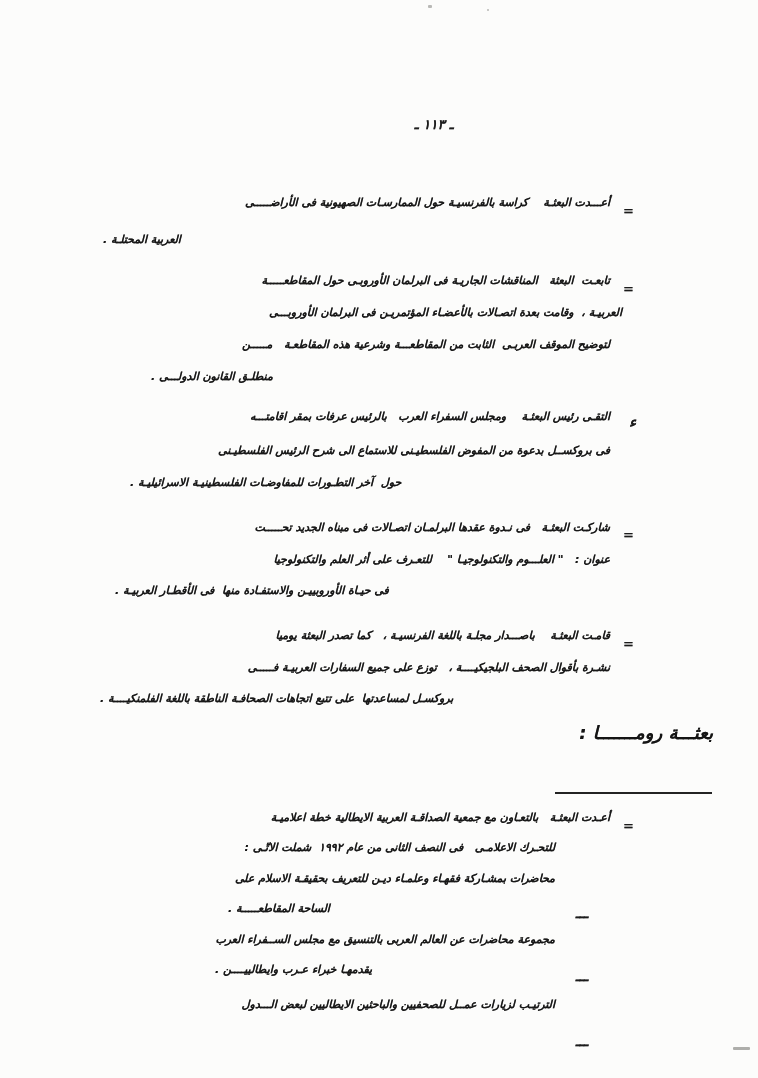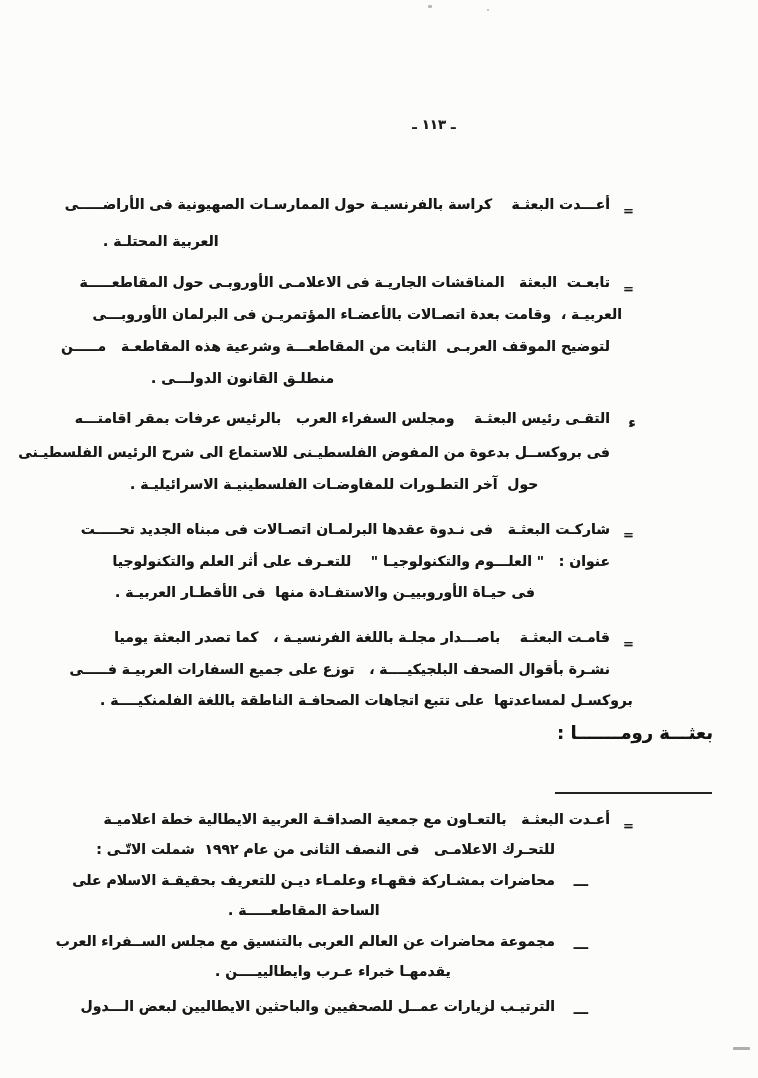--- a/index.html
+++ b/index.html
@@ -4,45 +4,46 @@
 <style>
   html,body{margin:0;padding:0;background:#e8e8e6;}
   .page{
     position:relative;
     width:758px;height:1078px;
     margin:0 auto;
     background:#fcfcfb;
     overflow:hidden;
     font-family:"DejaVu Sans", sans-serif;
     color:#171717;
+    font-style:italic;
   }
   .pgnum{
     position:absolute;
     font-size:13.5px;font-weight:bold;
     direction:rtl;white-space:pre;
     color:#1d1d1d;
     text-shadow:0 0 .4px rgba(0,0,0,.55);
   }
   .line{
     position:absolute;
     direction:rtl;white-space:pre;
-    font-size:14px;font-weight:bold;
+    font-size:11px;font-weight:bold;
     color:#181818;
     text-shadow:0 0 .45px rgba(10,10,10,.6);
     letter-spacing:.2px;
   }
   .bullet{
     position:absolute;
     direction:rtl;white-space:pre;
     font-size:13px;font-weight:bold;
     color:#1b1b1b;
     text-shadow:0 0 .4px rgba(0,0,0,.5);
   }
   .bullet.hamza{font-size:15px;}
-  .bullet.dash{font-size:14px;}
+  .bullet.dash{font-size:14px;margin-top:32px;}
   .heading{
     position:absolute;
     direction:rtl;white-space:pre;
     font-size:18px;font-weight:bold;
     color:#141414;
     text-shadow:0 0 .5px rgba(0,0,0,.6);
     letter-spacing:.3px;
   }
   .rule{
     position:absolute;height:2px;background:#232323;
@@ -59,21 +60,21 @@
   <div class="speck" style="left:428px;top:5px;width:4px;height:3px;"></div>
   <div class="speck" style="left:487px;top:9px;width:2px;height:2px;"></div>
 
   <div class="pgnum" style="left:403px;top:116px;width:62px;text-align:center;">ـ ١١٣ ـ</div>
 
   <div class="bullet" style="right:124px;top:203px;">=</div>
   <div class="line" style="right:148px;top:196px;">أعـــدت البعثـة    كراسة بالفرنسيـة حول الممارسـات الصهيونية فى الأراضـــــى</div>
   <div class="line" style="left:103px;top:233px;">العربية المحتلـة .</div>
 
   <div class="bullet" style="right:124px;top:281px;">=</div>
-  <div class="line" style="right:148px;top:274px;">تابعـت  البعثة   المناقشات الجاريـة فى الاعلامـى الأوروبـى حول المقاطعـــــة</div>
+  <div class="line" style="right:148px;top:274px;">تابعـت  البعثة   المناقشات الجاريـة فى البرلمان الأوروبـى حول المقاطعـــــة</div>
   <div class="line" style="right:136px;top:306px;margin-left:36px;">العربيـة ،  وقامت بعدة اتصـالات بالأعضـاء المؤتمريـن فى البرلمان الأوروبـــى</div>
   <div class="line" style="right:148px;top:338px;text-align:right;">لتوضيح الموقف العربـى  الثابت من المقاطعـــة وشرعية هذه المقاطعـة   مـــــن</div>
   <div class="line" style="left:103px;top:370px;margin-left:48px;">منطلـق القانون الدولـــى .</div>
 
   <div class="bullet hamza" style="right:122px;top:413px;">ء</div>
   <div class="line" style="right:148px;top:410px;">التقـى رئيس البعثـة    ومجلس السفراء العرب   بالرئيس عرفات بمقر اقامتـــه</div>
   <div class="line" style="right:148px;top:444px;">فى بروكســل بدعوة من المفوض الفلسطيـنى للاستماع الى شرح الرئيس الفلسطيـنى</div>
   <div class="line" style="left:130px;top:476px;">حول  آخر التطـورات للمفاوضـات الفلسطينيـة الاسرائيليـة .</div>
 
   <div class="bullet" style="right:124px;top:527px;">=</div>

